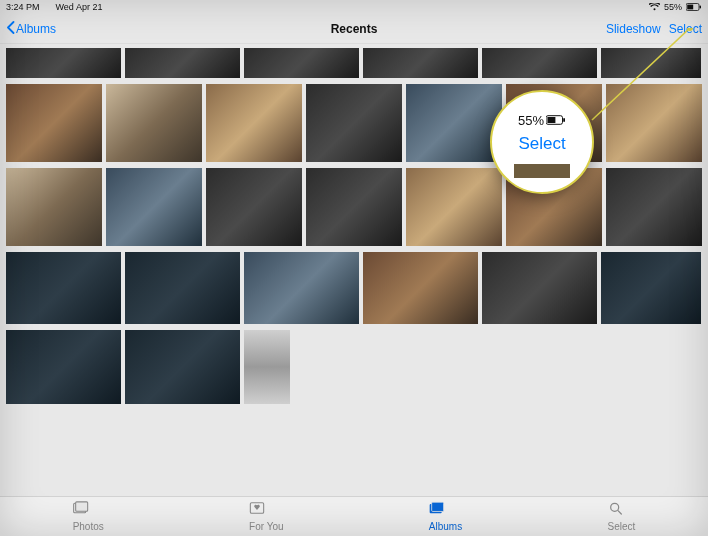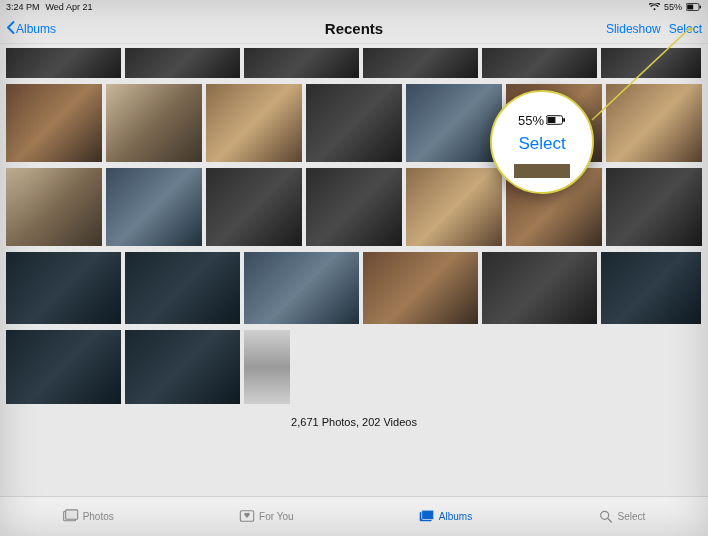--- a/index.html
+++ b/index.html
@@ -1,29 +1,29 @@
 <!DOCTYPE html>
 <html><head>
 <meta charset="utf-8">
 <style>
 * { margin: 0; padding: 0; box-sizing: border-box; }
 html, body { width: 708px; height: 536px; overflow: hidden; }
 body { font-family: -apple-system, "Helvetica Neue", Arial, sans-serif; background: #e8e8e8; position: relative; }
 
 
 .status-bar { display: flex; justify-content: space-between; align-items: center; height: 14px; padding: 0 6px; font-size: 9px; color: #111; background: #e8e8e8; }
-.status-left { display: flex; gap: 6px; }
+.status-left { display: flex; gap: 16px; }
 .status-right { display: flex; gap: 4px; align-items: center; }
 .wifi-icon svg, .battery-icon svg { display: block; }
 
 
 .nav-bar { display: flex; align-items: center; justify-content: space-between; height: 30px; padding: 0 6px; background: #e8e8e8; border-bottom: 1px solid rgba(0,0,0,0.05); }
 .back-button { display: flex; align-items: center; color: #007aff; font-size: 12px; cursor: pointer; }
 .back-button svg { margin-right: 1px; }
-.nav-title { position: absolute; left: 50%; transform: translateX(-50%); font-size: 15px; font-weight: 600; color: #111; }
+.nav-title { position: absolute; left: 50%; transform: translateX(-50%); font-size: 12px; font-weight: 600; color: #111; }
 .nav-right { display: flex; gap: 8px; text-align: right; }
 .nav-btn { color: #007aff; font-size: 12px; cursor: pointer; }
 
 
 .photo-grid { padding: 4px 6px 0 6px; }
 .row { display: flex; gap: 4px; margin-bottom: 6px; }
 .thumb { background: #555; flex: 0 0 auto; }
 
 .r0 .thumb { width: 115px; height: 30px; }
 .r1 .thumb { width: 96px; height: 78px; }
@@ -38,21 +38,21 @@
 .c-d{background:linear-gradient(135deg,#394b5c,#6a7e8f,#20303c);}
 .c-e{background:linear-gradient(135deg,#8a6b4a,#c9a97a,#5a4330);}
 .c-f{background:linear-gradient(135deg,#1a2730,#2e3d48,#0f1a22);}
 .c-g{background:linear-gradient(180deg,#cfcfcf,#9a9a9a,#cfcfcf);}
 
 
 .summary { text-align: center; font-size: 11px; color: #111; padding: 6px 0 4px; }
 
 
 .tab-bar { position: absolute; bottom: 0; left: 0; right: 0; height: 40px; border-top: 1px solid rgba(0,0,0,0.12); background: rgba(240,240,240,0.94); display: flex; justify-content: space-around; align-items: center; }
-.tab { display: flex; gap: 4px; align-items: center; font-size: 10px; color: #8a8a8a; cursor: pointer; }
+.tab { display: flex; flex-direction: column; gap: 4px; font-size: 10px; color: #8a8a8a; cursor: pointer; }
 .tab.active { color: #0a67d6; }
 .tab svg { width: 16px; height: 14px; }
 
 
 .callout-line { position: absolute; top: 28px; left: 590px; width: 120px; height: 120px; pointer-events: none; }
 .zoom-circle { position: absolute; top: 90px; left: 490px; width: 104px; height: 104px; border-radius: 52px; background: #fff; box-shadow: 0 4px 18px rgba(0,0,0,0.4); border: 2px solid #d9cf47; display: flex; flex-direction: column; align-items: center; justify-content: center; overflow: hidden; }
 .zoom-top { font-size: 13px; color: #111; margin-top: 6px; align-self: center; display:flex; align-items:center; gap:2px;}
 .zoom-top svg{display:inline-block;}
 .zoom-select { color: #007aff; font-size: 17px; margin-top: 6px; }
 .zoom-bottom-strip { width: 56px; height: 14px; background: #6d5c3e; margin-top: 10px; }
@@ -134,21 +134,20 @@
     <div class="thumb c-d"></div>
     <div class="thumb c-a"></div>
     <div class="thumb c-c"></div>
     <div class="thumb c-f" style="width:100px;"></div>
   </div>
   <div class="row r4">
     <div class="thumb c-f"></div>
     <div class="thumb c-f"></div>
     <div class="thumb c-g" style="width:46px;"></div>
   </div>
-  <div class="summary">2,671 Photos, 202 Videos</div>
 </div>
 
 <div class="tab-bar">
   <div class="tab">
     <span>
       <svg viewBox="0 0 24 20">
           <rect x="1" y="3" width="18" height="14" rx="1.5" fill="none" stroke="#8a8a8a" stroke-width="1.6"></rect>
           <rect x="4" y="0.8" width="18" height="14" rx="1.5" fill="#e8e8e8" stroke="#8a8a8a" stroke-width="1.6"></rect>
         </svg>
     </span>

